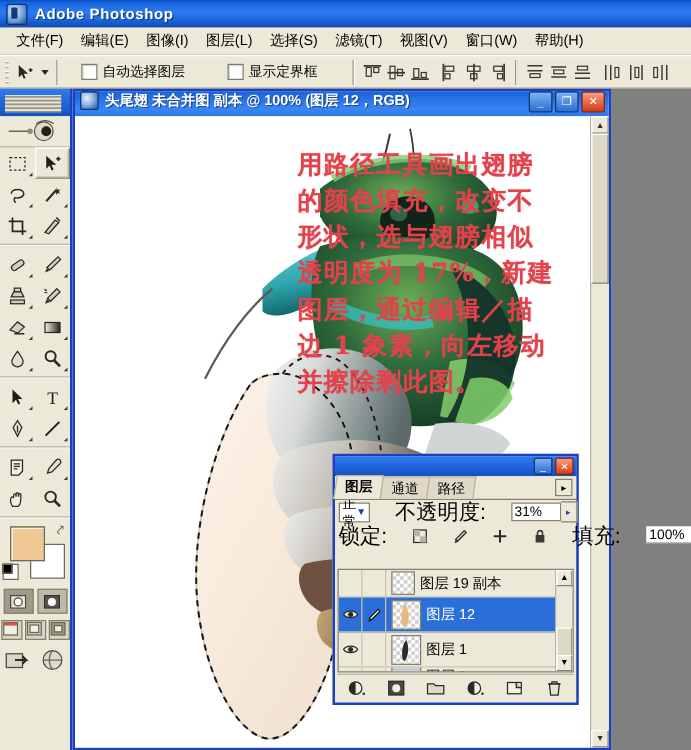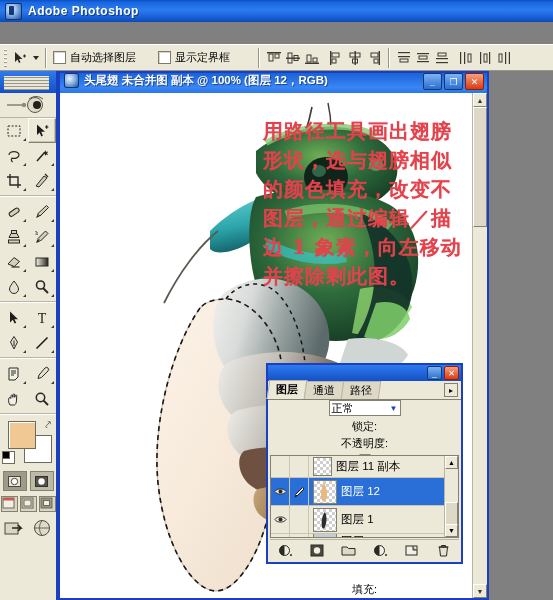--- a/index.html
+++ b/index.html
@@ -50,21 +50,21 @@
   }
   .grip{
     width:7px;height:22px;margin:0 4px 0 2px;
     background-image:repeating-linear-gradient(to bottom,#fff 0 1px,#9b9784 1px 2px,transparent 2px 4px);
     background-size:3px 4px;background-repeat:repeat-y;background-position:2px 2px;
   }
   .ob-tool{
     width:26px;height:22px;display:flex;align-items:center;justify-content:center;gap:2px;
   }
   .ob-sep{width:1px;height:20px;background:#9a9684;border-right:1px solid #fff;margin:0 6px;}
-  .ob-check{display:flex;align-items:center;gap:4px;margin-right:22px;white-space:nowrap;}
+  .ob-check{display:flex;align-items:center;gap:4px;margin-right:22px;white-space:nowrap;margin-left:12px;}
   .cbox{width:11px;height:11px;background:#fff;border:1px solid #7b7b6e;box-shadow:inset 1px 1px 0 #d9d7cb;}
   .ob-label{font-size:11px;color:#000;}
   .align-group{display:flex;align-items:center;gap:3px;}
   .align-btn{width:16px;height:16px;display:block;}
 
   
   .toolbox{
     position:absolute;left:0;top:71px;width:58px;height:529px;
     background:#ece9d8;border-right:2px solid #1a3fc0;
     box-sizing:border-box;
@@ -185,28 +185,28 @@
   }
   .lp-tab{
     padding:1px 7px 1px 7px;font-size:11px;color:#000;
     background:#ded9c6;border:1px solid #b8b5a4;border-bottom:none;
     margin-right:-1px;transform:skewX(-8deg);
   }
   .lp-tab > span{display:inline-block;transform:skewX(8deg);}
   .lp-tab.active{background:#ece9d8;border-bottom:1px solid #ece9d8;font-weight:bold;}
   .lp-menu{position:absolute;right:3px;top:2px;width:12px;height:12px;border:1px solid #84816f;
            background:#ece9d8;display:flex;align-items:center;justify-content:center;font-size:8px;}
-  .lp-row{display:flex;align-items:center;height:19px;padding:0 3px;gap:20px;box-sizing:border-box;flex-direction:column;}
+  .lp-row{display:flex;align-items:center;height:19px;padding:0 3px;gap:20px;box-sizing:border-box;}
   .lp-select{
     width:72px;height:16px;background:#fff;border:1px solid #84816f;
     display:flex;align-items:center;justify-content:space-between;padding:0 2px;box-sizing:border-box;
     font-size:11px;
   }
   .lp-select .arrow{color:#1a3fc0;font-size:8px;}
-  .lp-lab{font-size:11px;white-space:nowrap;}
+  .lp-lab{font-size:17px;white-space:nowrap;}
   .lp-field{
     width:40px;height:15px;background:#fff;border:1px solid #84816f;
     display:flex;align-items:center;padding-left:2px;box-sizing:border-box;font-size:11px;
   }
   .lp-spin{width:12px;height:15px;background:#ece9d8;border:1px solid #84816f;border-left:none;
            display:flex;align-items:center;justify-content:center;font-size:7px;color:#1a3fc0;}
   .lock-ico{width:13px;height:13px;display:flex;align-items:center;justify-content:center;}
   .lp-list{
     position:absolute;left:2px;right:2px;top:90px;bottom:24px;
     background:#ece9d8;border:1px solid #84816f;box-sizing:border-box;overflow:hidden;
@@ -244,20 +244,31 @@
 </head>
 <body>
 
 <div id="app">
 
   <div class="app-titlebar">
     <div class="ps-ico"></div>
     <div class="app-title-text">Adobe Photoshop</div>
   </div>
 
+  <div class="menubar">
+    <div class="menu-item">文件(F)</div>
+    <div class="menu-item">编辑(E)</div>
+    <div class="menu-item">图像(I)</div>
+    <div class="menu-item">图层(L)</div>
+    <div class="menu-item">选择(S)</div>
+    <div class="menu-item">滤镜(T)</div>
+    <div class="menu-item">视图(V)</div>
+    <div class="menu-item">窗口(W)</div>
+    <div class="menu-item">帮助(H)</div>
+  </div>
 
   <div class="optionsbar">
     <div class="grip"></div>
 
     <div class="ob-tool">
       <svg width="14" height="14" viewBox="0 0 14 14">
         <path d="M2 1 L2 11 L4.5 8.5 L6 12 L7.5 11.3 L6 8 L9.5 8 Z" fill="#2a2a24"></path>
         <path d="M10 5 l3 0 M11.5 3.5 l0 3" stroke="#2a2a24" stroke-width="1.2"></path>
       </svg>
       <span style="width:0;height:0;border-left:3px solid transparent;border-right:3px solid transparent;border-top:4px solid #2a2a24;margin-left:4px;"></span>
@@ -700,24 +711,25 @@
           <path d="M288 246 C316 242 342 250 348 262 C336 282 302 290 276 282z" fill="#cfd6d4"></path>
 
           <path d="M140 215 C112 255 92 330 98 390 C104 448 128 490 150 497
                    C172 504 196 470 208 424 C222 370 228 300 220 262
                    C212 228 186 206 166 206 C156 206 146 208 140 215 Z" fill="none" stroke="#161616" stroke-width="1.6" stroke-dasharray="5 4"></path>
           <path d="M166 206 C176 192 196 186 212 196 C230 208 244 242 246 282
                    C248 326 240 372 226 406" fill="none" stroke="#161616" stroke-width="1.5" stroke-dasharray="4 4"></path>
         </svg>
       </div>
 
-      <div class="redtext" style="left:203px;top:24px;">
+      <div class="redtext" style="left:178px;top:24px;">
         <div>用路径工具画出翅膀</div>
+        <div>的颜色填充，改变不</div>
         <div>形状，选与翅膀相似</div>
-        <div>的颜色填充，改变不</div>
+        <div>透明度为 17%，新建</div>
         <div>图层，通过编辑／描</div>
         <div>边 1 象素，向左移动</div>
         <div>并擦除剩此图。</div>
       </div>
     </div>
 
     <div class="vscroll">
       <div class="vs-up">▲</div>
       <div class="vs-thumb"></div>
       <div class="vs-dn">▼</div>
@@ -782,21 +794,21 @@
         <div class="lp-spin">▸</div>
       </div>
     </div>
 
     <div class="lp-list">
 
       <div class="lyr" style="height:22px">
         <div class="eye"></div>
         <div class="lnk"></div>
         <div class="thumb" style="width:19px;height:19px"></div>
-        <div class="nm">图层 11 副本</div>
+        <div class="nm">图层 19 副本</div>
       </div>
 
       <div class="lyr sel">
         <div class="eye">
           <svg width="13" height="9" viewBox="0 0 13 9">
             <path d="M.8 4.5 C3 1 10 1 12.2 4.5 C10 8 3 8 .8 4.5z" fill="#e9e6d7" stroke="#2a2a24" stroke-width=".9"></path>
             <circle cx="6.5" cy="4.5" r="2" fill="#2a2a24"></circle>
           </svg>
         </div>
         <div class="lnk">

